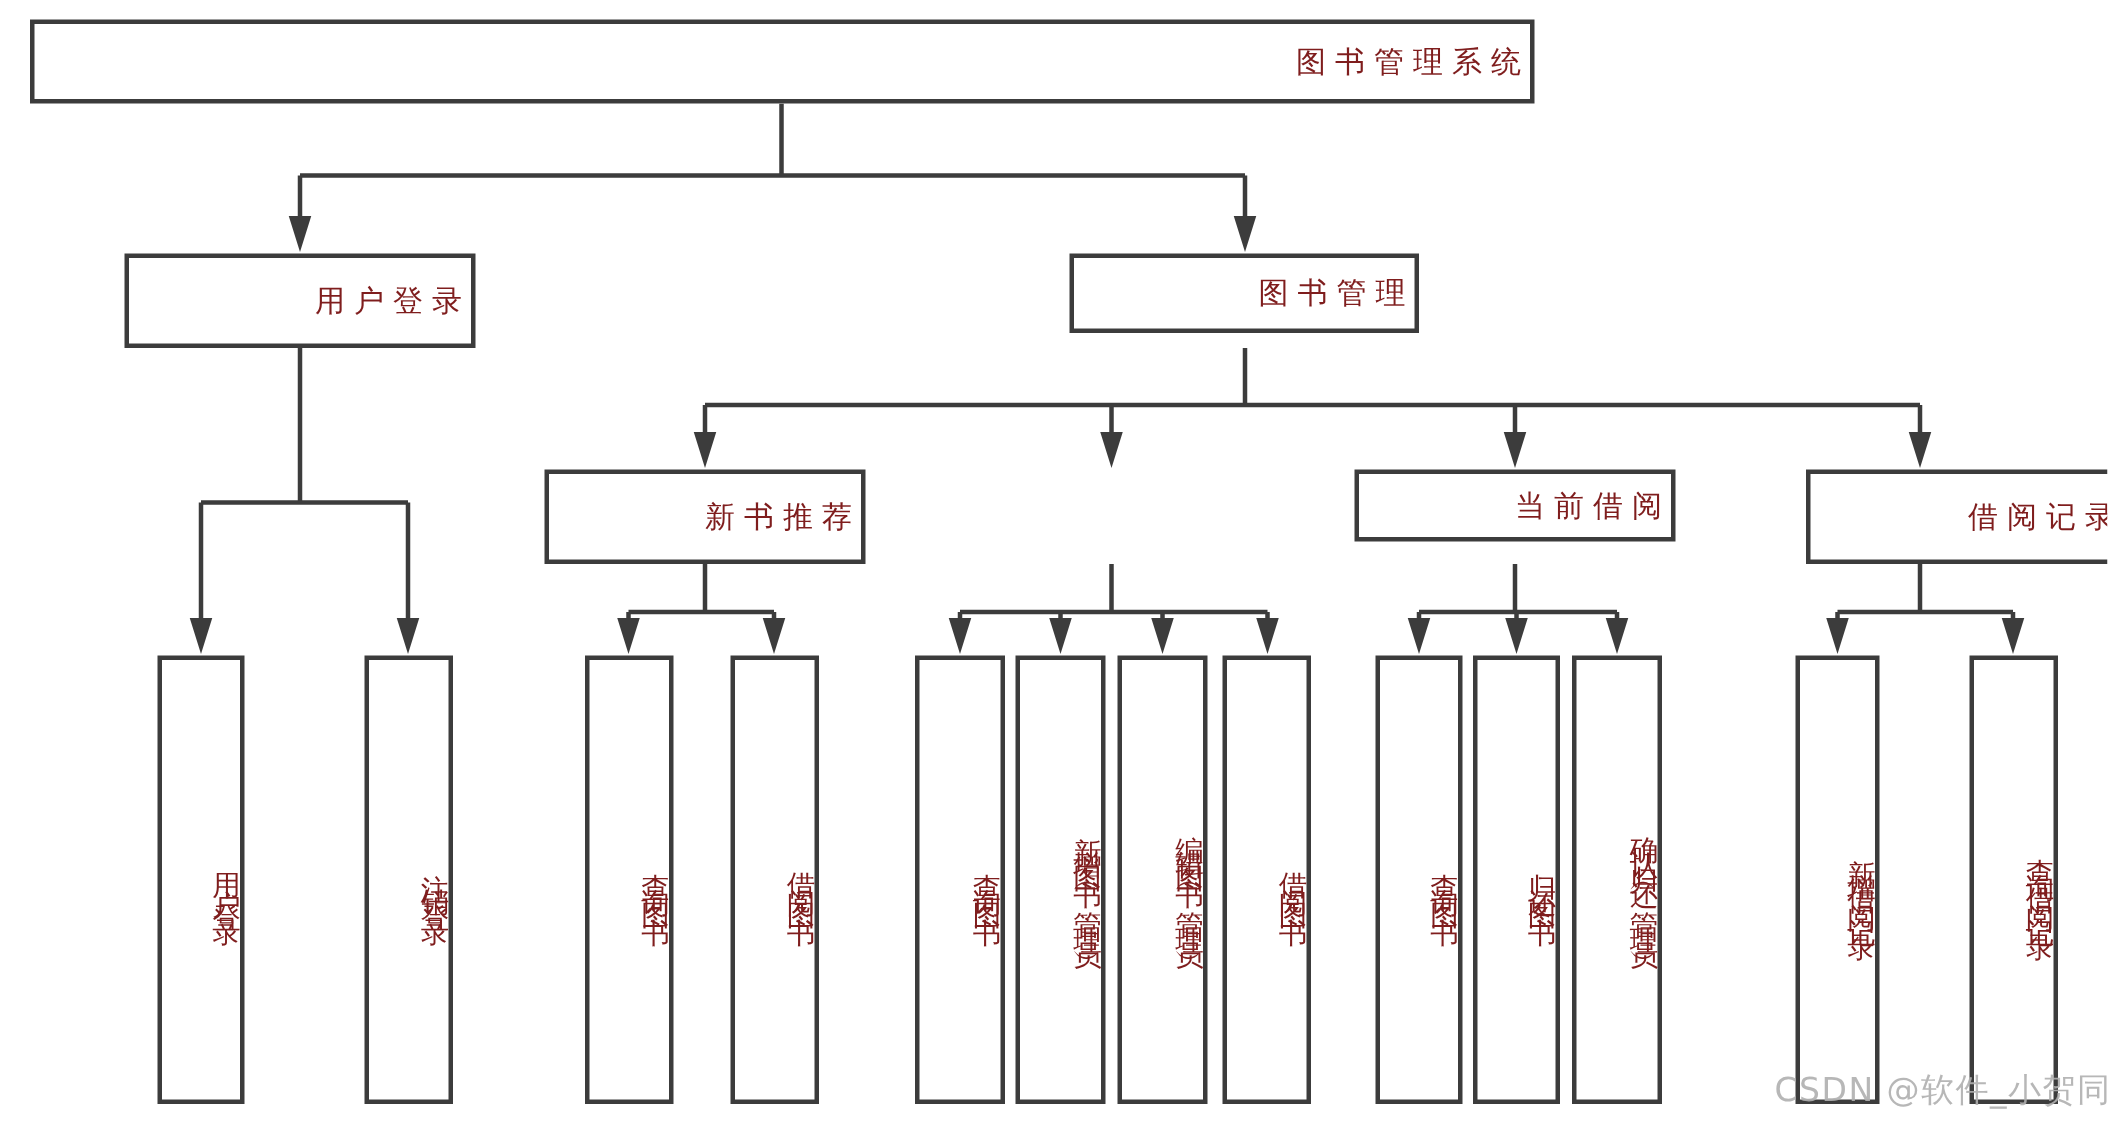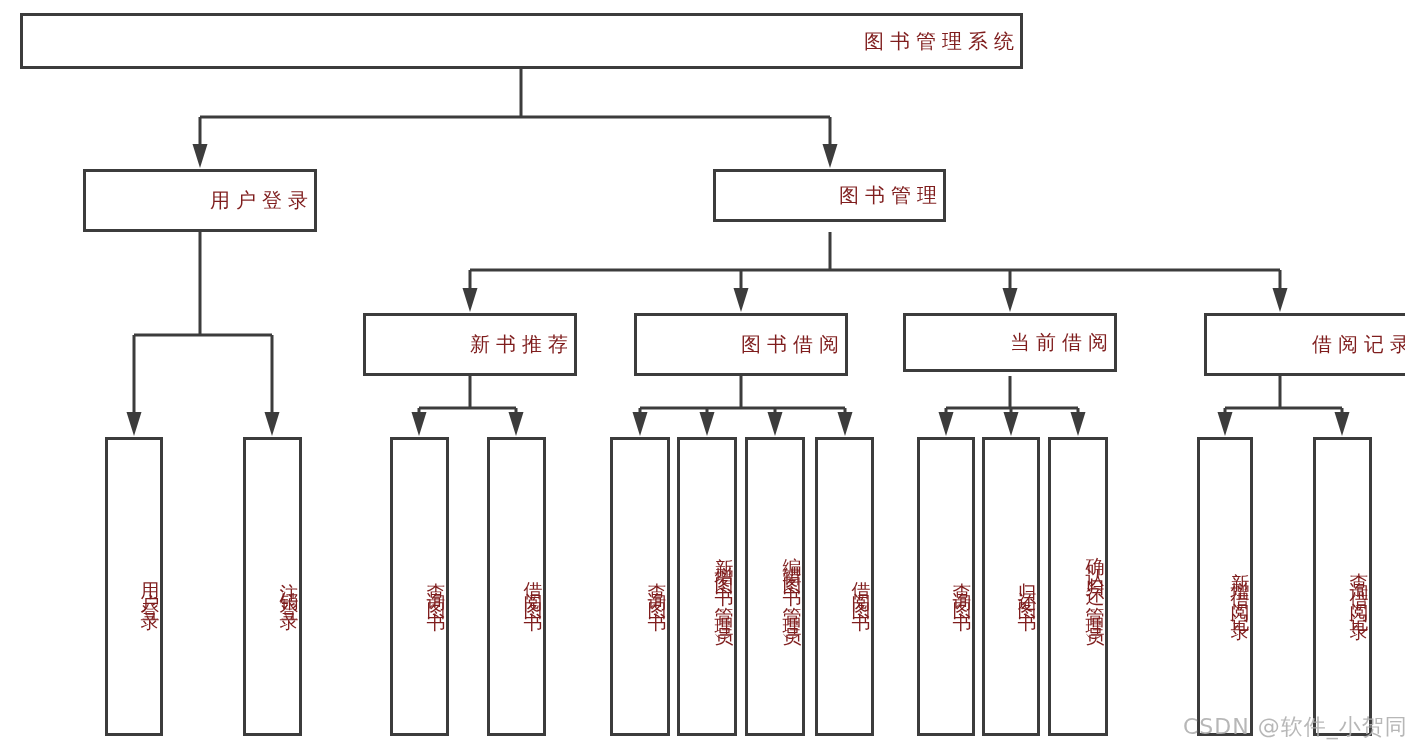--- a/index.html
+++ b/index.html
@@ -32,21 +32,21 @@
     letter-spacing:10px;
     line-height:1;
     white-space:nowrap;
   }
   
   .n-root  { left:20px;   top:13px;  width:1003px; height:56px; }
   .n-login { left:83px;   top:169px; width:234px;  height:63px; }
   .n-mgmt  { left:713px;  top:169px; width:233px;  height:53px; }
   .n-new   { left:363px;  top:313px; width:214px;  height:63px; }
   .n-bor   { left:634px;  top:313px; width:214px;  height:63px; }
-  .n-cur   { left:903px;  top:313px; width:214px;  height:59px; }
+  .n-cur   { left:903px;  top:313px; width:214px;  height:48px; }
   .n-rec   { left:1172px; top:313px; width:215px;  height:63px;margin-left:32px; }
   
   .leaf { top:437px; height:299px; }
   .lf1  { left:105px;  width:58px; }
   .lf2  { left:243px;  width:59px; }
   .lf3  { left:390px;  width:59px; }
   .lf4  { left:487px;  width:59px; }
   .lf5  { left:610px;  width:60px; }
   .lf6  { left:677px;  width:60px; }
   .lf7  { left:745px;  width:60px; }
@@ -121,23 +121,20 @@
   <div class="node h-node n-login">
     <span>用户登录</span>
   </div>
   <div class="node h-node n-mgmt">
     <span>图书管理</span>
   </div>
 
   <div class="node h-node n-new">
     <span>新书推荐</span>
   </div>
-  <div class="node h-node n-bor">
-    <span>图书借阅</span>
-  </div>
   <div class="node h-node n-cur">
     <span>当前借阅</span>
   </div>
   <div class="node h-node n-rec">
     <span>借阅记录</span>
   </div>
 
   <div class="node leaf lf1">
     <span>用户登录</span>
   </div>

